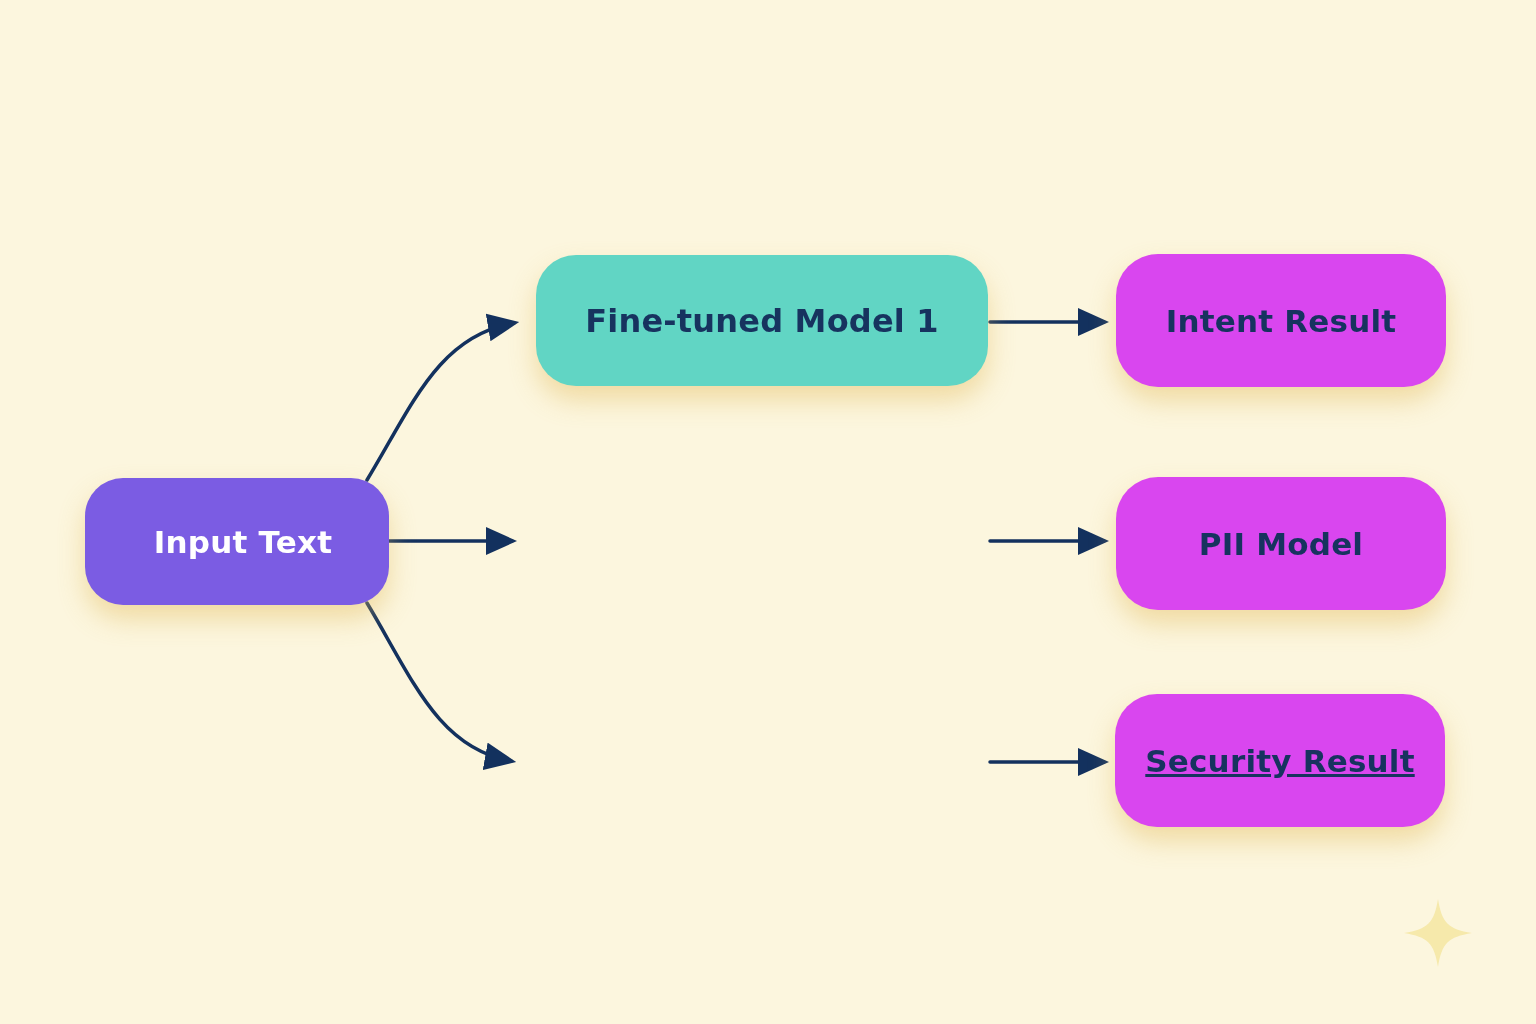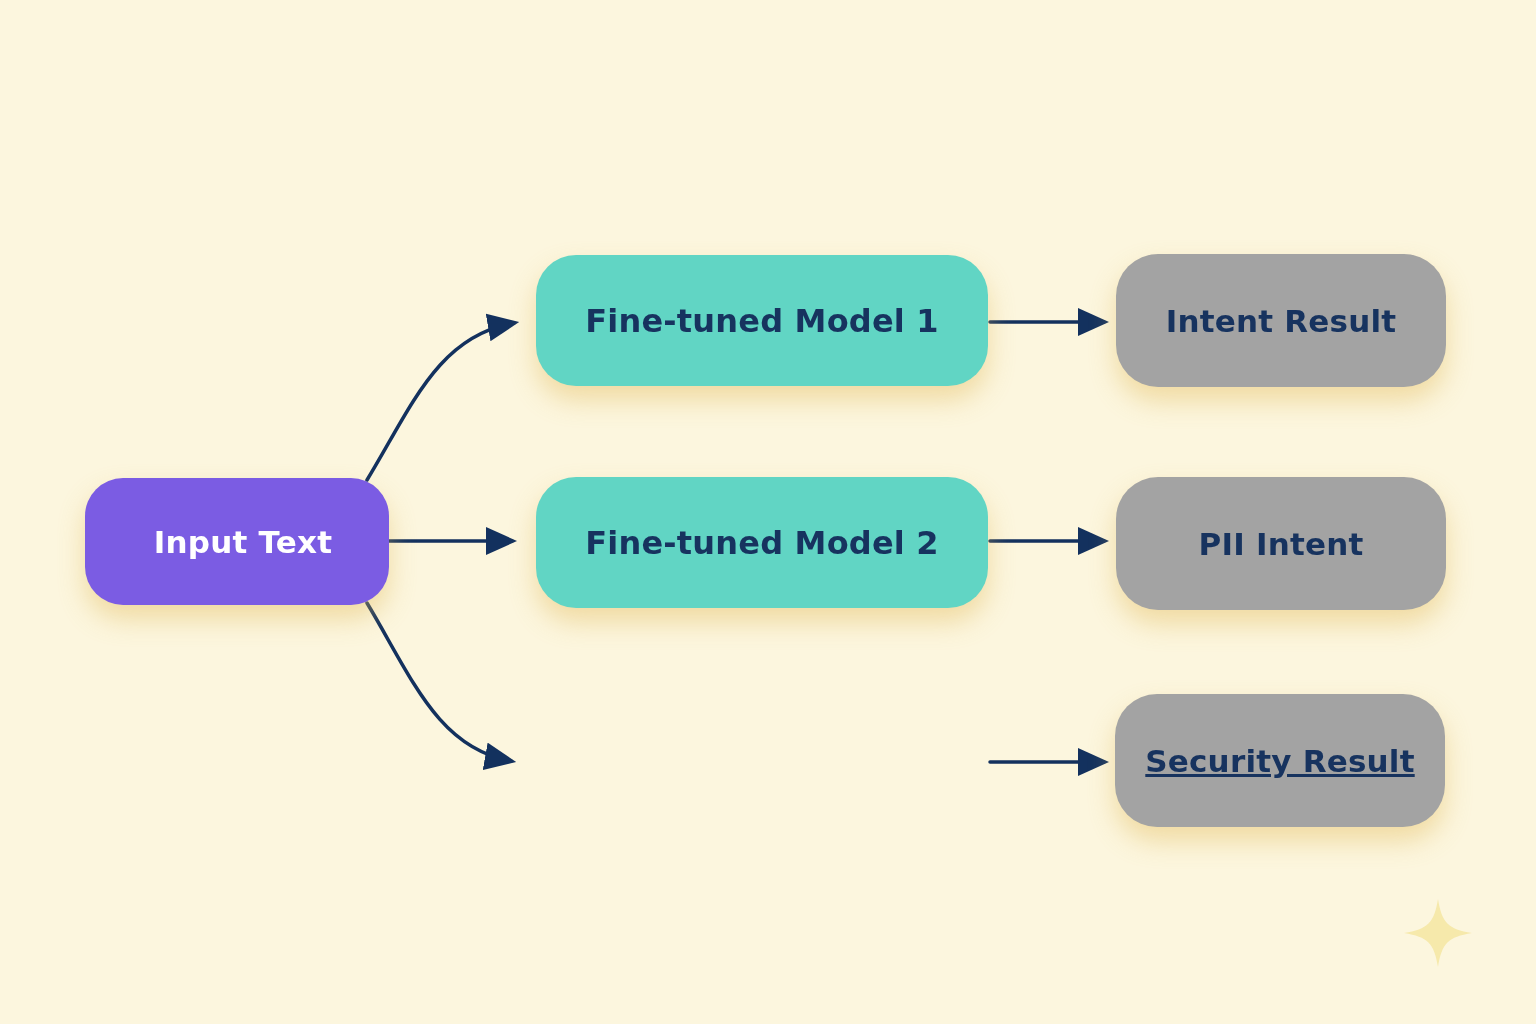--- a/index.html
+++ b/index.html
@@ -53,21 +53,21 @@
     border-radius: 40px;
     font-size: 32px;
     box-shadow: 0 14px 26px rgba(226, 186, 90, 0.45);
   }
   .node-model-1 { left: 536px; top: 255px; }
   .node-model-2 { left: 536px; top: 477px; }
   .node-model-3 { left: 533px; top: 696px; }
   .node-result {
     width: 330px;
     height: 133px;
-    background: #a3a3a3;
+    background: #d946ef;
     color: #17335f;
     border-radius: 42px;
     font-size: 31px;
     box-shadow: 0 14px 26px rgba(226, 186, 90, 0.45);
   }
   .node-result-1 { left: 1116px; top: 254px; }
   .node-result-2 { left: 1116px; top: 477px; }
   .node-result-3 { left: 1115px; top: 694px; text-decoration: underline; }
   .sparkle {
     position: absolute;
@@ -98,29 +98,26 @@
     </g>
   </svg>
 
   <div class="node node-input">
     <span>Input Text</span>
   </div>
 
   <div class="node node-model node-model-1">
     <span>Fine-tuned Model 1</span>
   </div>
-  <div class="node node-model node-model-2">
-    <span>Fine-tuned Model 2</span>
-  </div>
 
   <div class="node node-result node-result-1">
     <span>Intent Result</span>
   </div>
   <div class="node node-result node-result-2">
-    <span>PII Intent</span>
+    <span>PII Model</span>
   </div>
   <div class="node node-result node-result-3">
     <span>Security Result</span>
   </div>
 
   <svg class="sparkle" viewBox="-40 -40 80 80" xmlns="http://www.w3.org/2000/svg">
     <path d="M 0 -34 C 4 -10, 10 -4, 34 0 C 10 4, 4 10, 0 34 C -4 10, -10 4, -34 0 C -10 -4, -4 -10, 0 -34 Z" fill="#f6e9ab"></path>
   </svg>
 
 </div>

